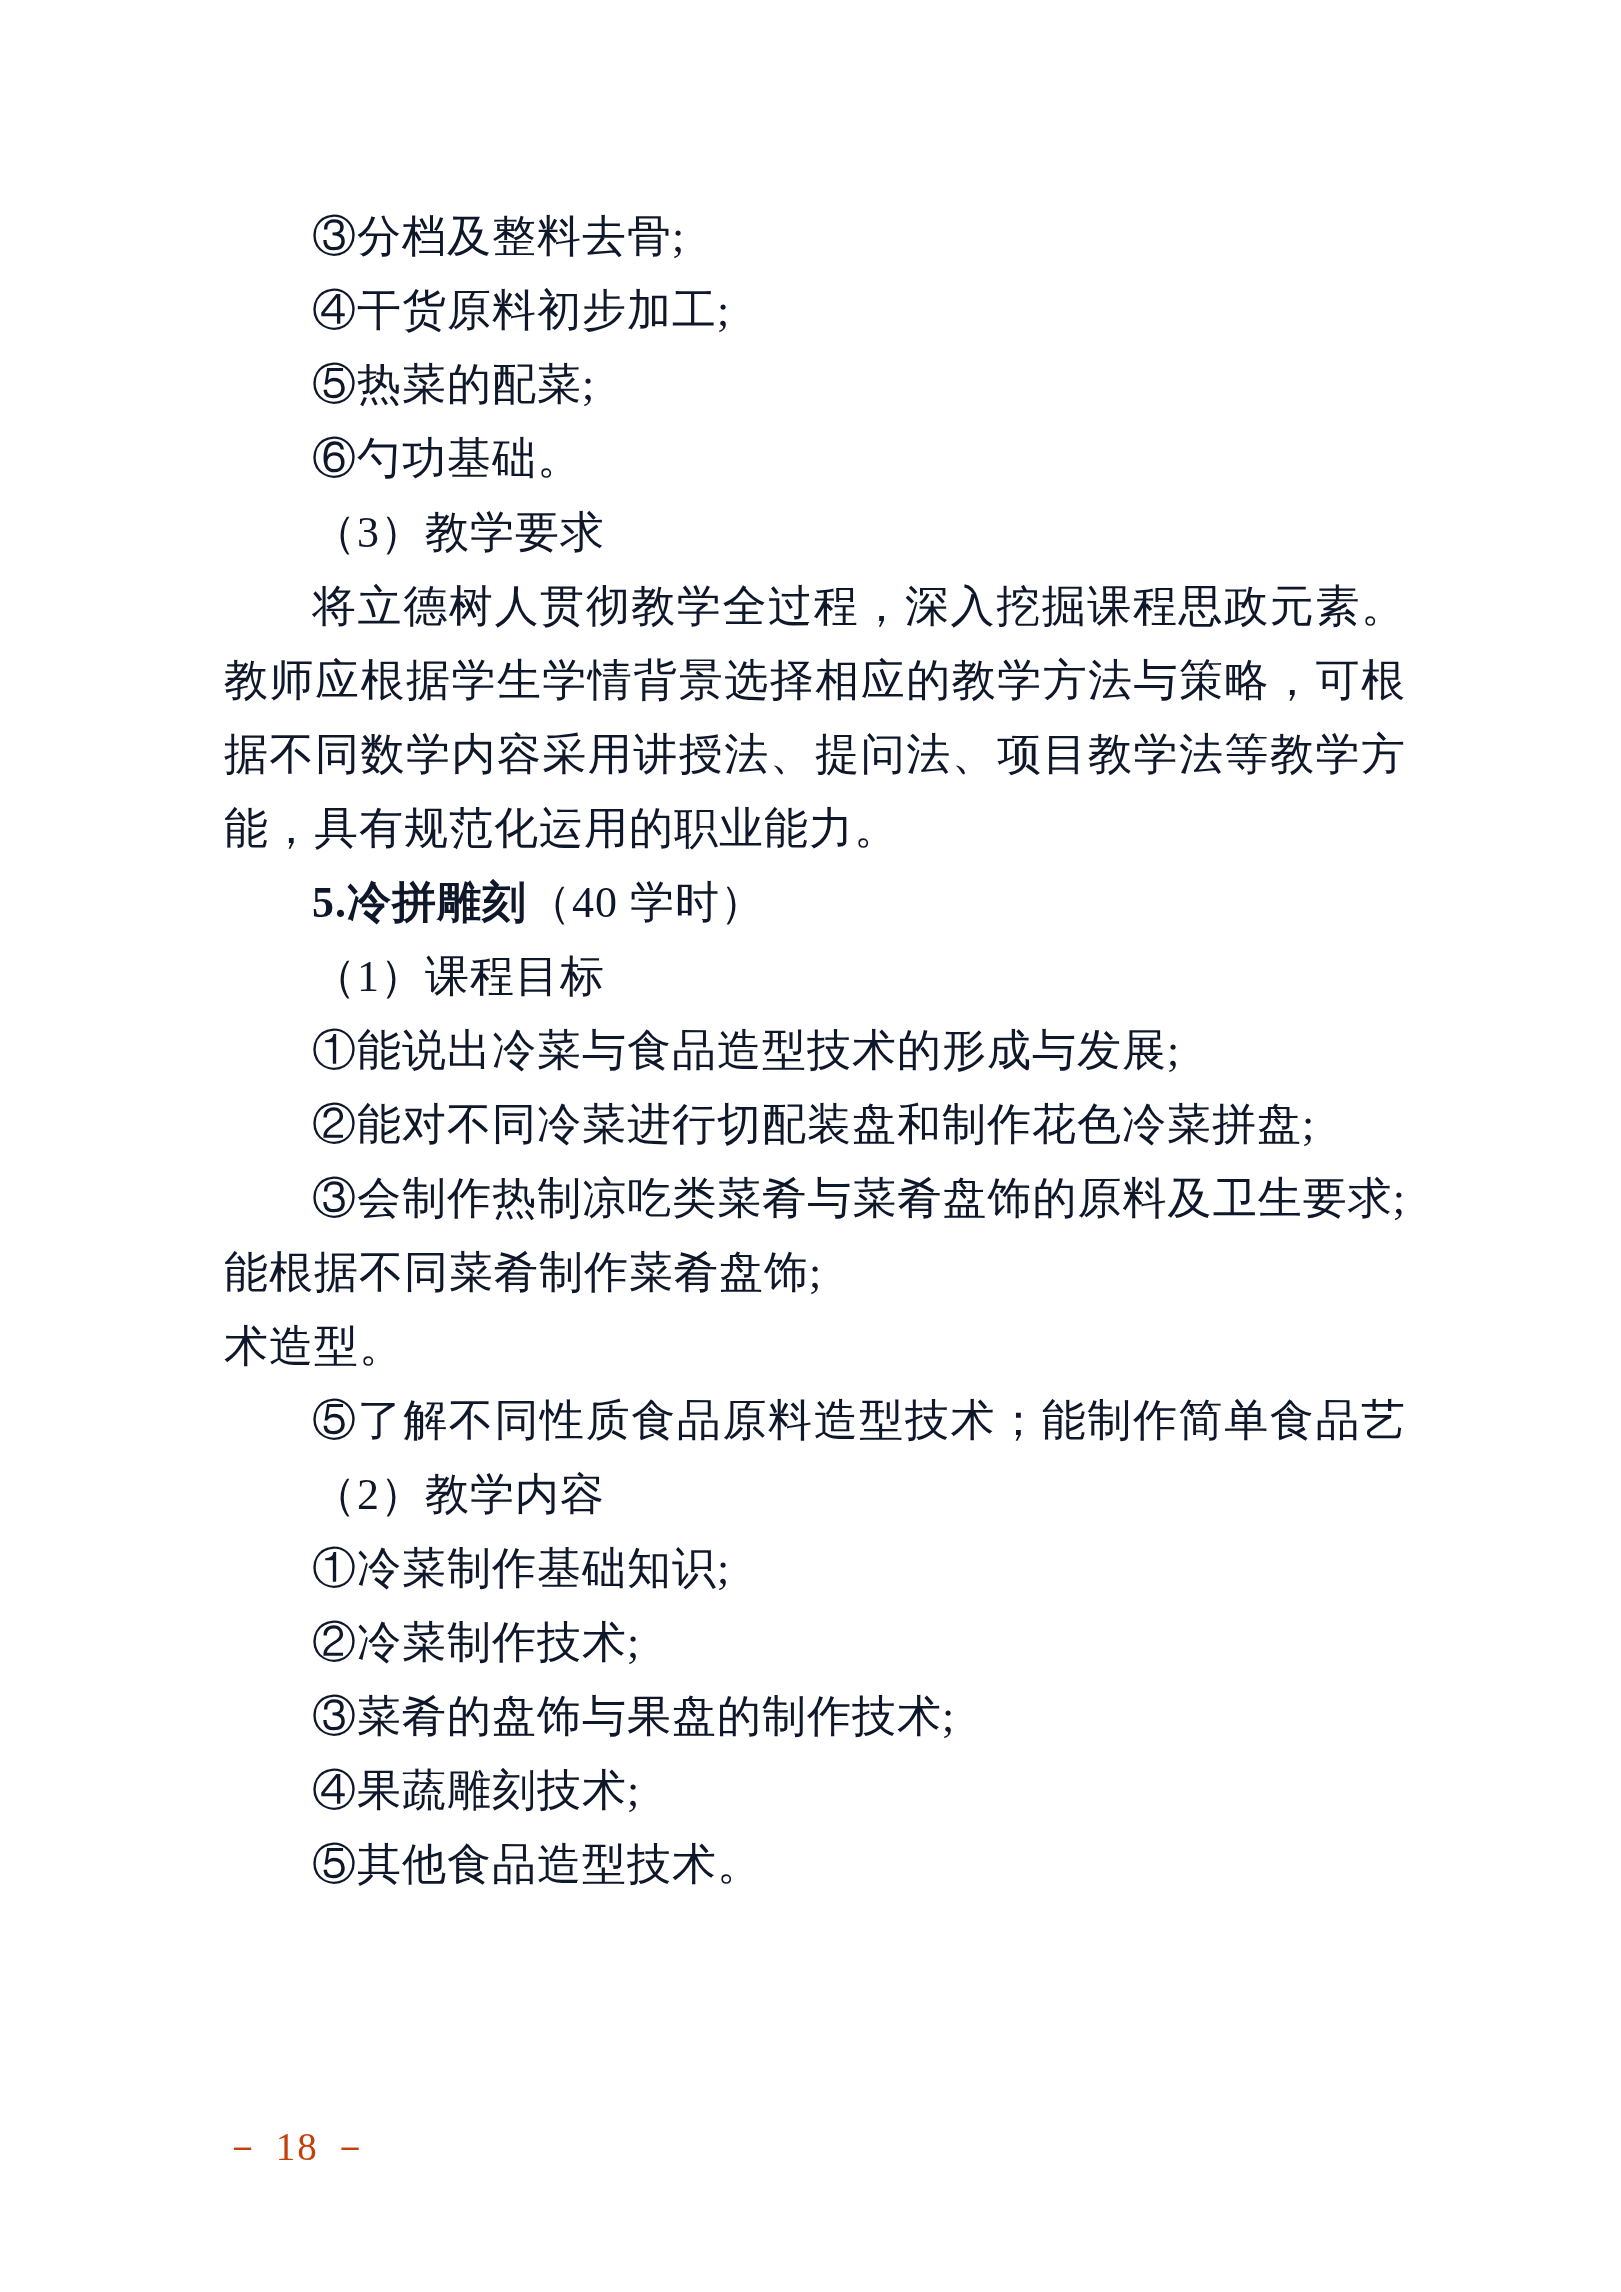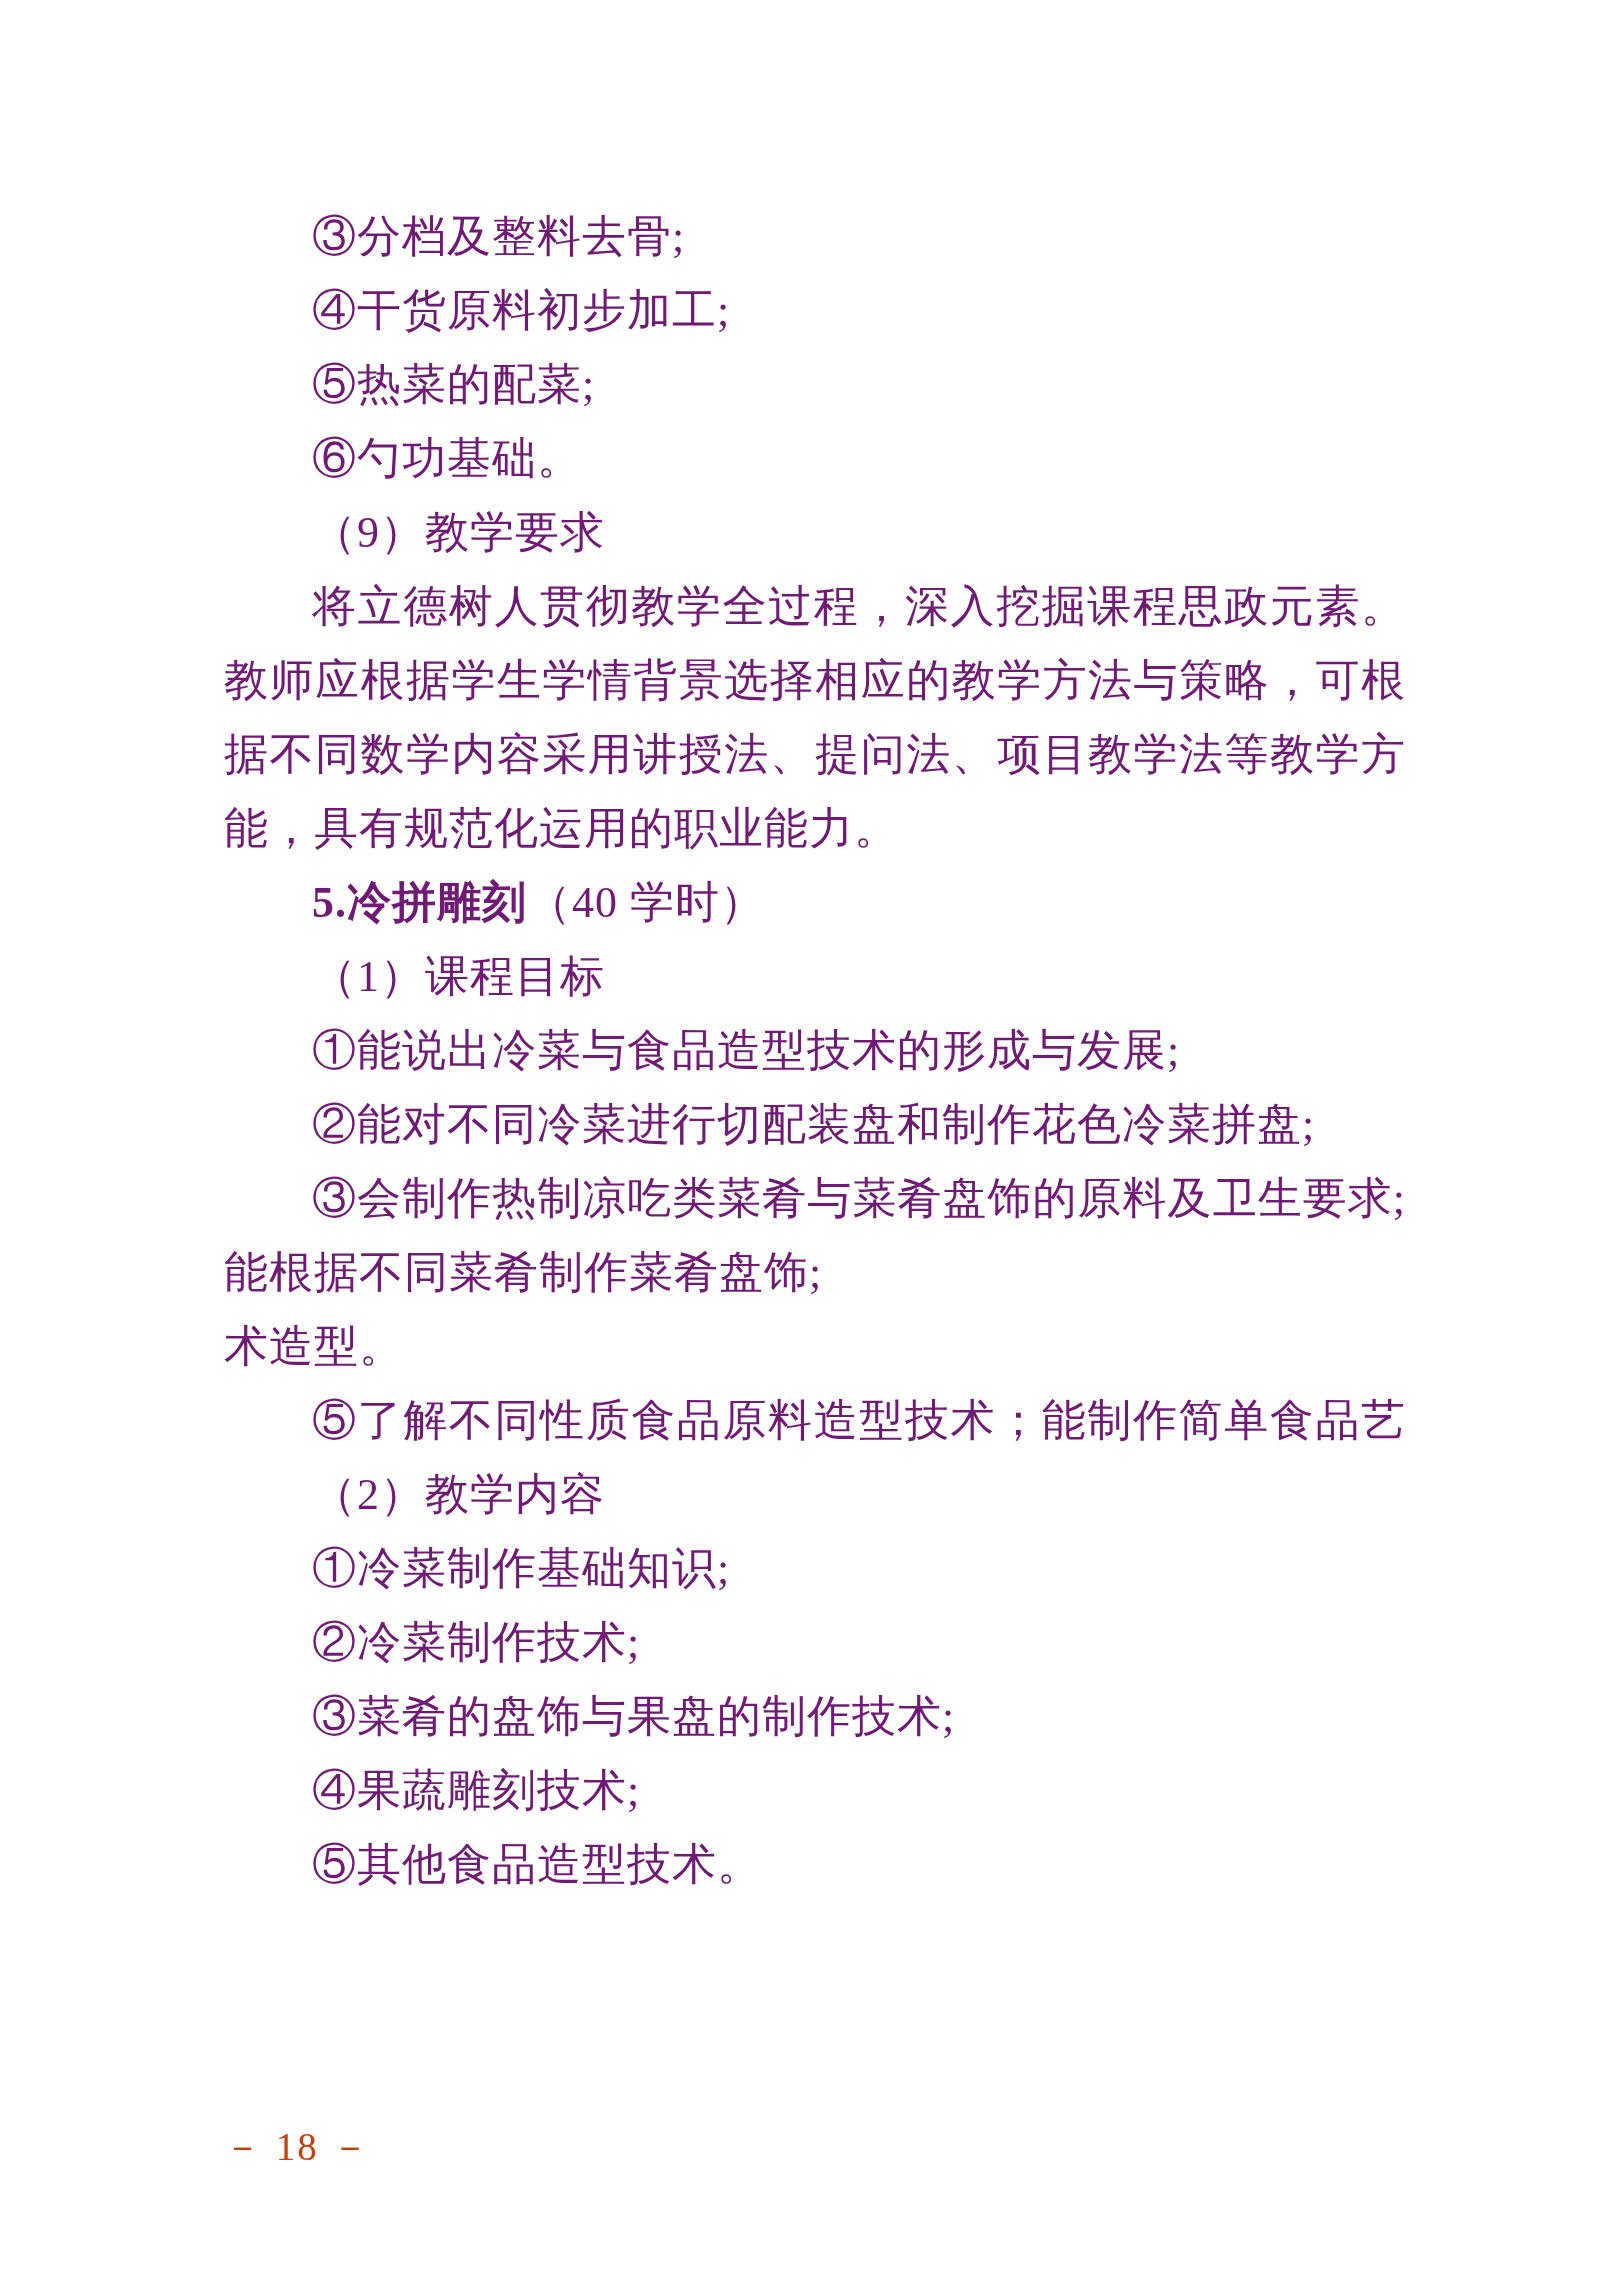--- a/index.html
+++ b/index.html
@@ -25,21 +25,21 @@
     top: 200px;
     left: 224px;
     width: 1182px;
   }
   .line {
     height: 74px;
     line-height: 74px;
     font-size: 44px;
     letter-spacing: 1px;
     white-space: nowrap;
-    color: #701a75;
+    color: #0f172a;
   }
   .indent {
     padding-left: 88px;
   }
   .fill {
     white-space: normal;
     text-align: justify;
     text-align-last: justify;
     overflow: hidden;
   }
@@ -58,21 +58,21 @@
 </style>
 </head>
 <body>
 
 <div class="page">
   <div class="content">
     <div class="line indent">③分档及整料去骨;</div>
     <div class="line indent">④干货原料初步加工;</div>
     <div class="line indent">⑤热菜的配菜;</div>
     <div class="line indent">⑥勺功基础。</div>
-    <div class="line indent">（9）教学要求</div>
+    <div class="line indent">（3）教学要求</div>
     <div class="line indent fill">将立德树人贯彻教学全过程，深入挖掘课程思政元素。</div>
     <div class="line fill">教师应根据学生学情背景选择相应的教学方法与策略，可根</div>
     <div class="line fill">据不同数学内容采用讲授法、提问法、项目教学法等教学方</div>
     <div class="line">能，具有规范化运用的职业能力。</div>
     <div class="line indent">
       <span class="bold-seg">5.冷拼雕刻</span><span>（40 学时）</span>
     </div>
     <div class="line indent">（1）课程目标</div>
     <div class="line indent">①能说出冷菜与食品造型技术的形成与发展;</div>
     <div class="line indent">②能对不同冷菜进行切配装盘和制作花色冷菜拼盘;</div>

